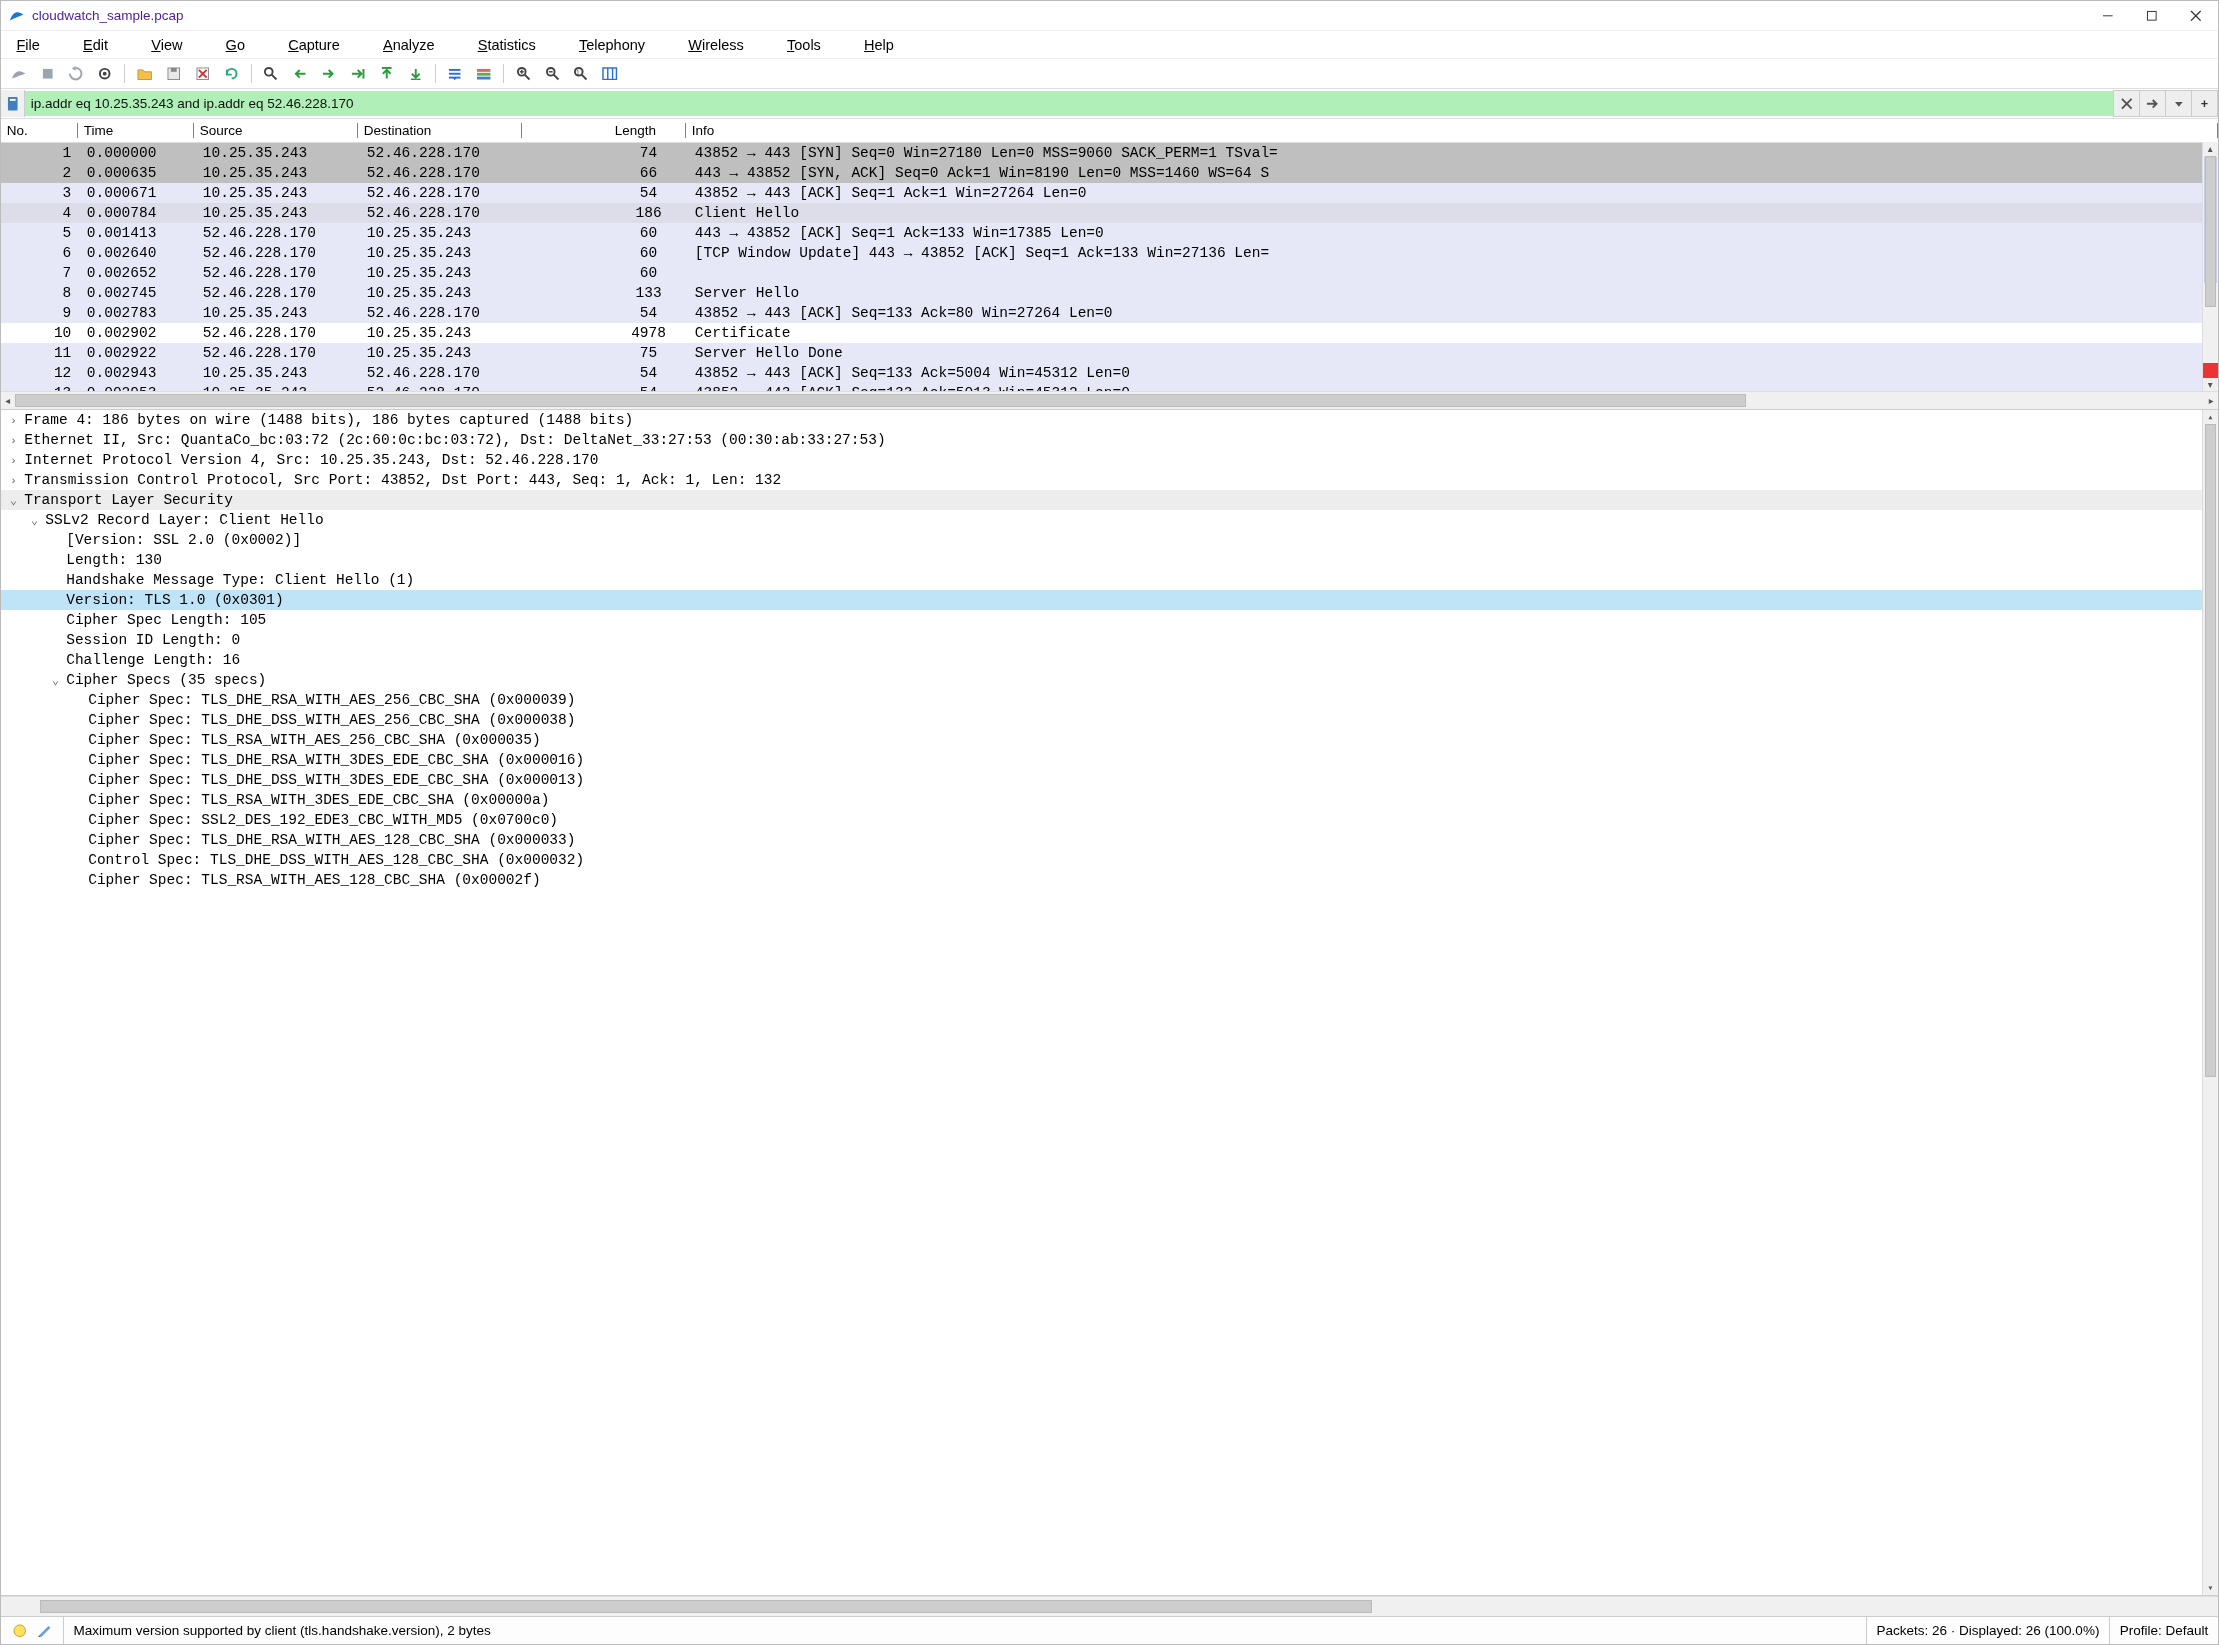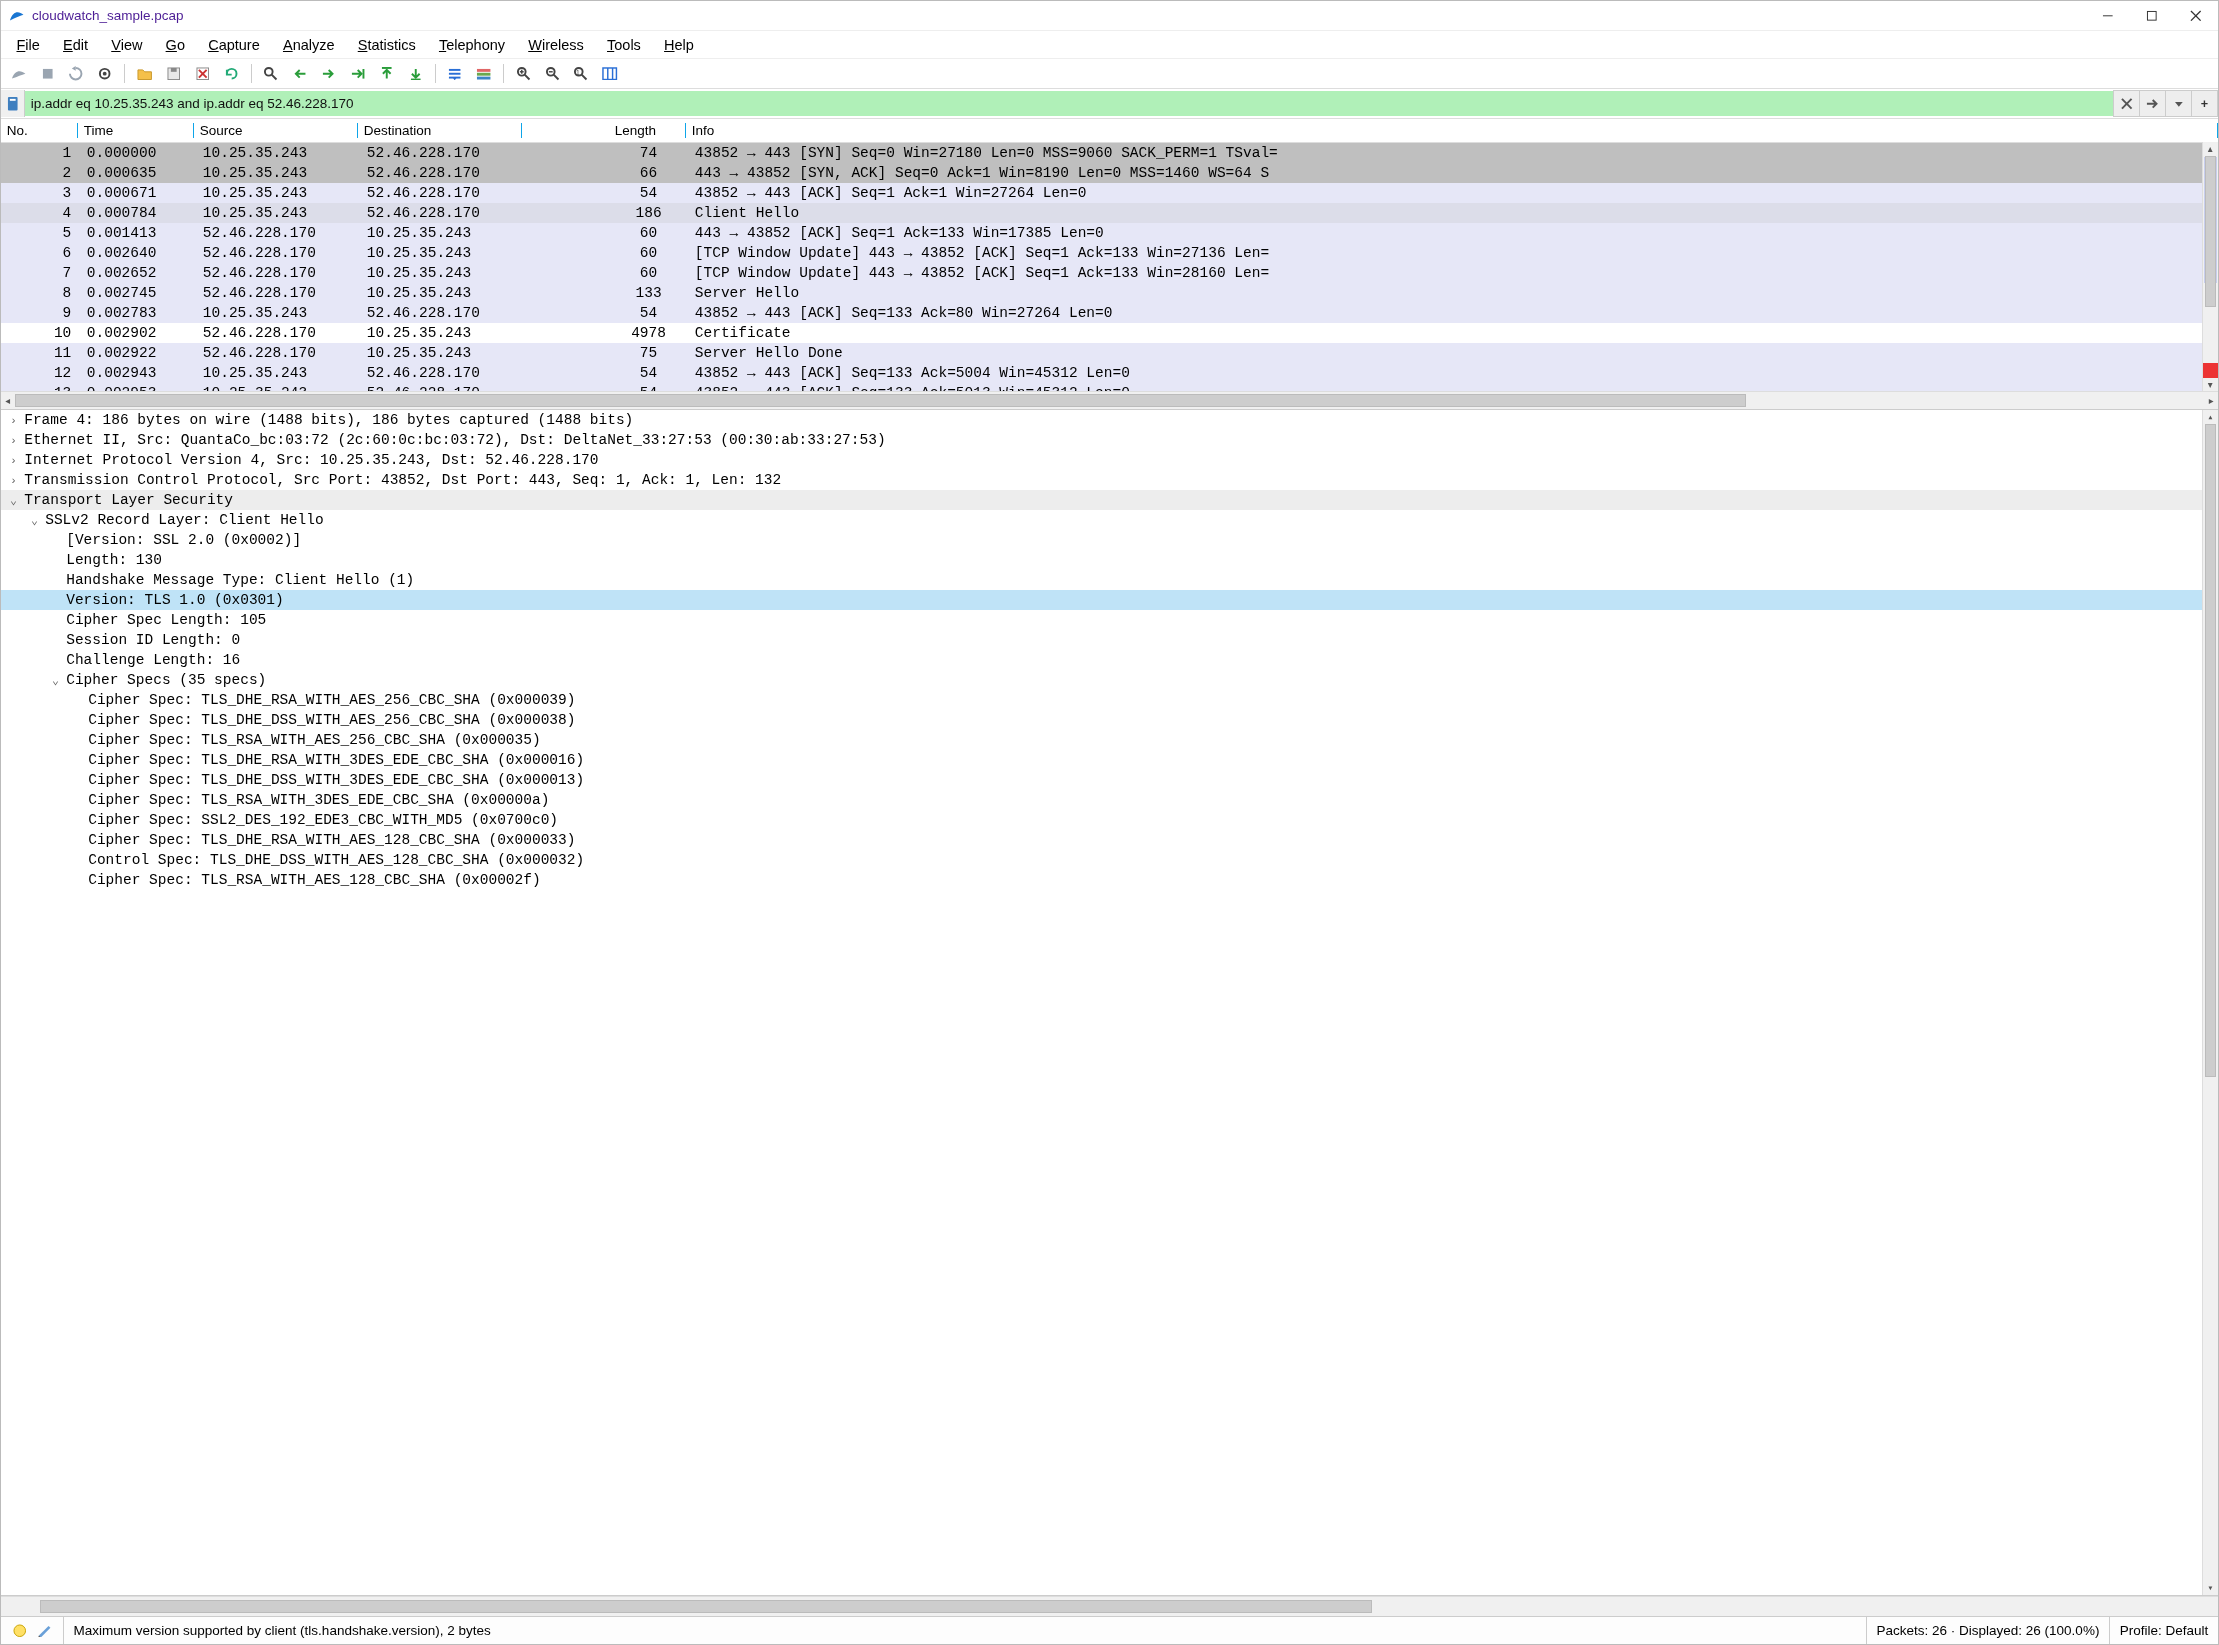--- a/index.html
+++ b/index.html
@@ -52,20 +52,21 @@
     font-size: 13.5px;
   }
 
   
   .menubar {
     display: flex;
     align-items: center;
     height: 27px;
     padding: 0 3.9px;
     font-size: 14.5px;
+    gap: 20px;
   }
   .menubar .menu-item {
     padding: 1.9px 11.6px;
     cursor: default;
   }
   .menubar .menu-item .ul {
     text-decoration: underline;
   }
 
   
@@ -605,21 +606,20 @@
             <div class="col-len">60</div>
             <div class="col-info">[TCP Window Update] 443 → 43852 [ACK] Seq=1 Ack=133 Win=27136 Len=</div>
           </div>
           <div class="pl-row bg-light">
             <div class="col-no">7</div>
             <div class="col-time">0.002652</div>
             <div class="col-src">52.46.228.170</div>
             <div class="col-dst">10.25.35.243</div>
             <div class="col-proto">TCP</div>
             <div class="col-len">60</div>
-            <div class="col-info">[TCP Window Update] 443 → 43852 [ACK] Seq=1 Ack=133 Win=28160 Len=</div>
           </div>
           <div class="pl-row bg-light">
             <div class="col-no">8</div>
             <div class="col-time">0.002745</div>
             <div class="col-src">52.46.228.170</div>
             <div class="col-dst">10.25.35.243</div>
             <div class="col-proto">TLSv1</div>
             <div class="col-len">133</div>
             <div class="col-info">Server Hello</div>
           </div>

